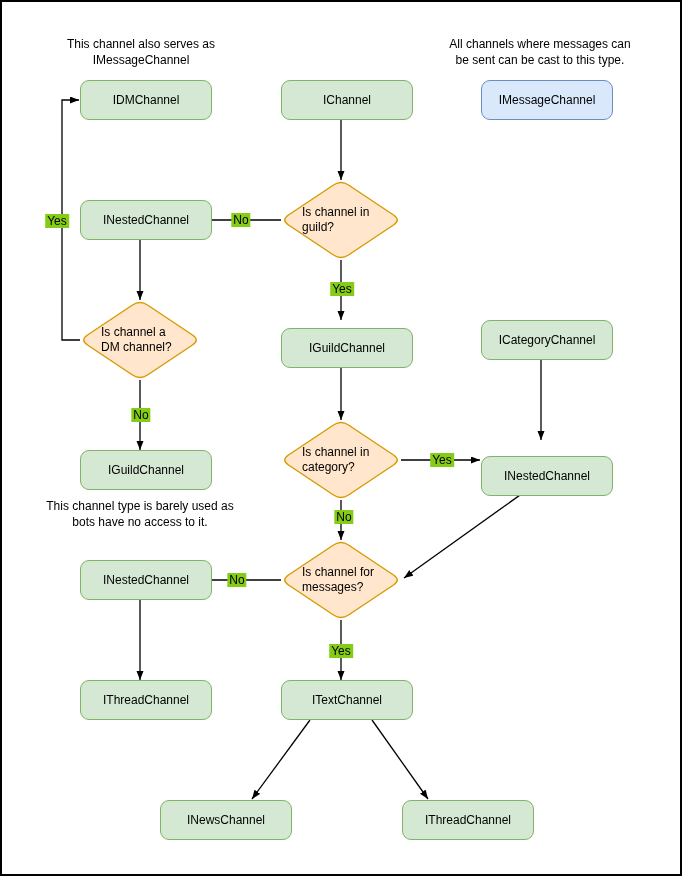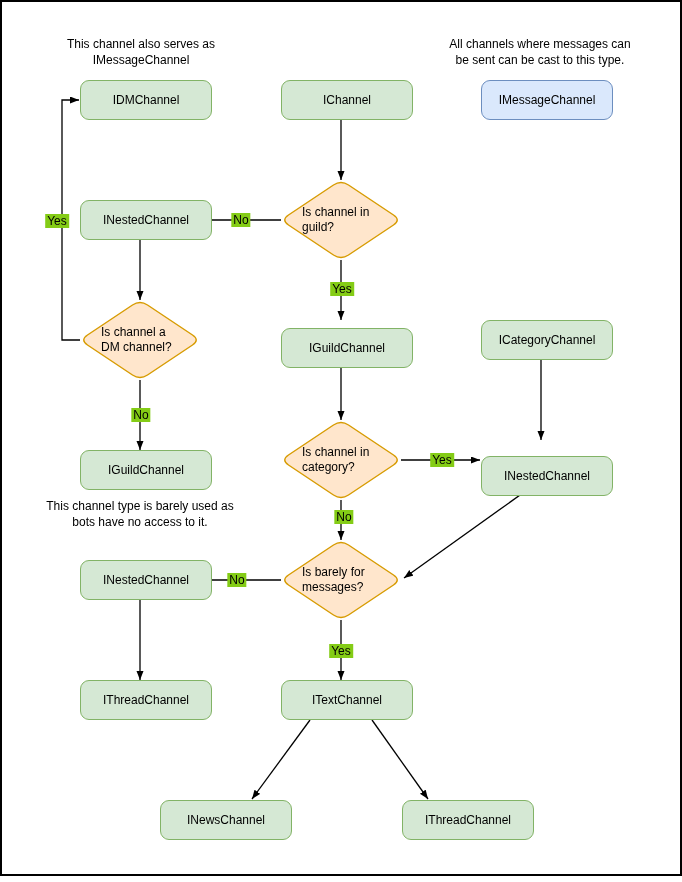--- a/index.html
+++ b/index.html
@@ -129,21 +129,21 @@
   <svg width="124" height="84" viewBox="-2 -2 124 84">
     <path d="M 67.5,5 L 112.5,35 Q 120,40 112.5,45 L 67.5,75 Q 60,80 52.5,75 L 7.5,45 Q 0,40 7.5,35 L 52.5,5 Q 60,0 67.5,5 Z" fill="#ffe6cc" stroke="#d79b00" stroke-width="1.4"></path>
   </svg>
   <div class="dlabel">Is channel in category?</div>
 </div>
 
 <div class="decision" style="left:281px; top:540px">
   <svg width="124" height="84" viewBox="-2 -2 124 84">
     <path d="M 67.5,5 L 112.5,35 Q 120,40 112.5,45 L 67.5,75 Q 60,80 52.5,75 L 7.5,45 Q 0,40 7.5,35 L 52.5,5 Q 60,0 67.5,5 Z" fill="#ffe6cc" stroke="#d79b00" stroke-width="1.4"></path>
   </svg>
-  <div class="dlabel">Is barely for messages?</div>
+  <div class="dlabel">Is channel for messages?</div>
 </div>
 
 <div class="elabel" style="left:241px; top:220px">No</div>
 <div class="elabel" style="left:342px; top:289px">Yes</div>
 <div class="elabel" style="left:57px;  top:221px">Yes</div>
 <div class="elabel" style="left:141px; top:415px">No</div>
 <div class="elabel" style="left:442px; top:460px">Yes</div>
 <div class="elabel" style="left:344px; top:517px">No</div>
 <div class="elabel" style="left:237px; top:580px">No</div>
 <div class="elabel" style="left:341px; top:651px">Yes</div>

